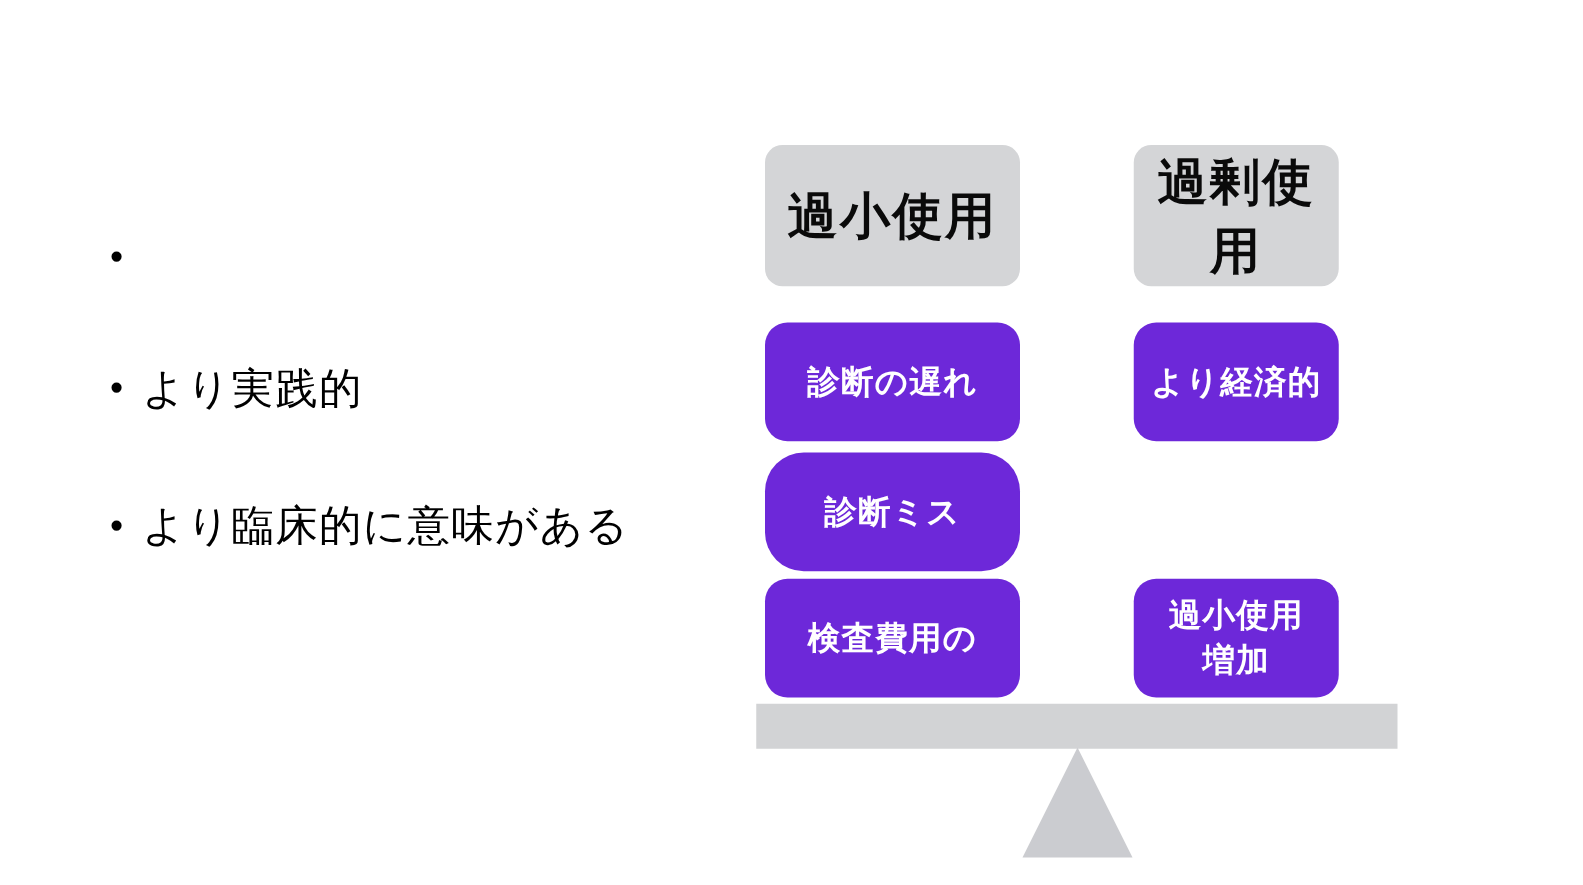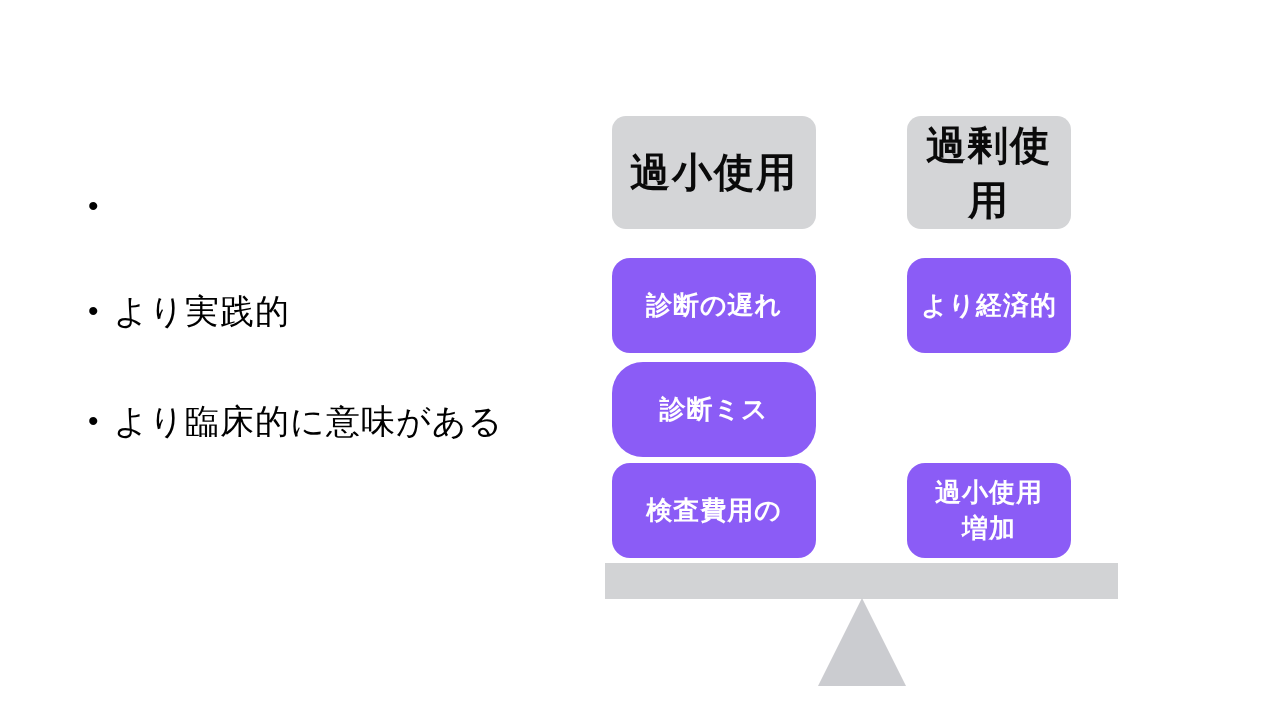--- a/index.html
+++ b/index.html
@@ -47,21 +47,21 @@
     background: #d4d5d7;
     border-radius: 14px;
     top: 116px;
     height: 113px;
     font-size: 40px;
     font-weight: bold;
     color: #0a0a0a;
     letter-spacing: 2px;
   }
   .item-box {
-    background: #8b5cf6;
+    background: #6d28d9;
     border-radius: 18px;
     height: 95px;
     font-size: 26px;
     font-weight: bold;
     color: #ffffff;
     letter-spacing: 1px;
   }
   .item-box .item-label {
     white-space: pre-line;
     line-height: 1.35;

